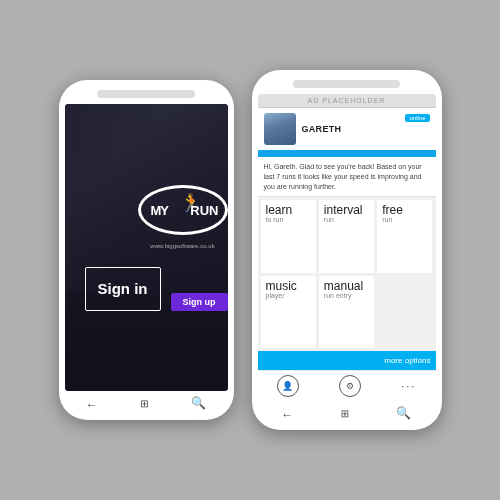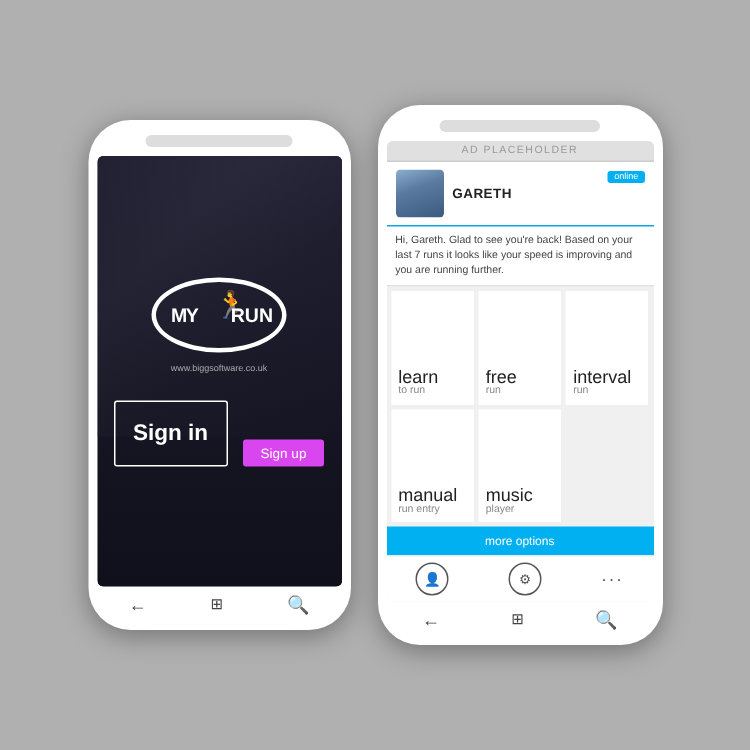--- a/index.html
+++ b/index.html
@@ -63,21 +63,21 @@
     }
 
     
     .screen-left {
       width: 100%;
       height: 100%;
       background: #1a1a2e;
       position: relative;
       display: flex;
       flex-direction: column;
-      align-items: center;
+      align-items: flex-end;
       justify-content: center;
     }
     .screen-left-bg {
       position: absolute;
       top: 0; left: 0; right: 0; bottom: 0;
       background: linear-gradient(rgba(20,20,40,0.6), rgba(10,10,20,0.8));
       z-index: 0;
     }
     
     .runners-bg {
@@ -155,28 +155,28 @@
       background: transparent;
       border: 1.5px solid #fff;
       color: #fff;
       font-size: 15px;
       padding: 4px 12px;
       border-radius: 2px;
       cursor: pointer;
       font-weight: 600;
     }
     .btn-signup {
-      background: #d946ef;
+      background: #6d28d9;
       border: none;
       color: #fff;
       font-size: 9px;
       padding: 4px 12px;
       border-radius: 2px;
       cursor: pointer;
-      font-weight: 400;
+      font-weight: 700;
       margin-top: 26px;
     }
 
     
     .screen-right {
       width: 100%;
       height: 100%;
       background: #f0f0f0;
       display: flex;
       flex-direction: column;
@@ -194,21 +194,21 @@
       border-bottom: 1px solid #ccc;
     }
 
     
     .user-header {
       background: #fff;
       display: flex;
       align-items: center;
       padding: 5px 6px;
       gap: 6px;
-      border-bottom: 1px solid #0ea5e9;
+      border-bottom: 7px solid #0ea5e9;
       position: relative;
     }
     .avatar {
       width: 32px;
       height: 32px;
       border-radius: 3px;
       overflow: hidden;
       background: linear-gradient(135deg, #6a8faf, #3a5f7f);
       flex-shrink: 0;
       display: flex;
@@ -257,42 +257,41 @@
       display: grid;
       grid-template-columns: 1fr 1fr 1fr;
       gap: 3px;
       padding: 3px;
       flex: 1;
     }
     .tile {
       background: #fff;
       display: flex;
       flex-direction: column;
-      justify-content: flex-end;
       padding: 4px 5px 4px 5px;
       cursor: pointer;
       min-height: 48px;
       position: relative;
     }
     .tile-main {
       font-size: 12px;
       font-weight: 300;
       color: #222;
       line-height: 1;
     }
     .tile-sub {
       font-size: 7px;
       color: #888;
       line-height: 1.2;
     }
 
     
     .more-options {
       background: #00b0f0;
-      text-align: center;
+      text-align: right;
       color: #fff;
       font-size: 8px;
       padding: 5px;
       cursor: pointer;
       font-weight: 400;
     }
 
     
     .bottom-icons {
       background: #fff;
@@ -381,34 +380,34 @@
       </div>
 
       <div class="welcome-msg">Hi, Gareth. Glad to see you're back! Based on your last 7 runs it looks like your speed is improving and you are running further.</div>
 
       <div class="tile-grid">
         <div class="tile">
           <span class="tile-main">learn</span>
           <span class="tile-sub">to run</span>
         </div>
         <div class="tile">
+          <span class="tile-main">interval</span>
+          <span class="tile-sub">run</span>
+        </div>
+        <div class="tile">
           <span class="tile-main">free</span>
           <span class="tile-sub">run</span>
         </div>
         <div class="tile">
-          <span class="tile-main">interval</span>
-          <span class="tile-sub">run</span>
+          <span class="tile-main">music</span>
+          <span class="tile-sub">player</span>
         </div>
         <div class="tile">
           <span class="tile-main">manual</span>
           <span class="tile-sub">run entry</span>
-        </div>
-        <div class="tile">
-          <span class="tile-main">music</span>
-          <span class="tile-sub">player</span>
         </div>
       </div>
 
       <div class="more-options">more options</div>
 
       <div class="bottom-icons">
         <div class="bottom-icon-btn">
           <span>👤</span>
         </div>
         <div class="bottom-icon-btn">

